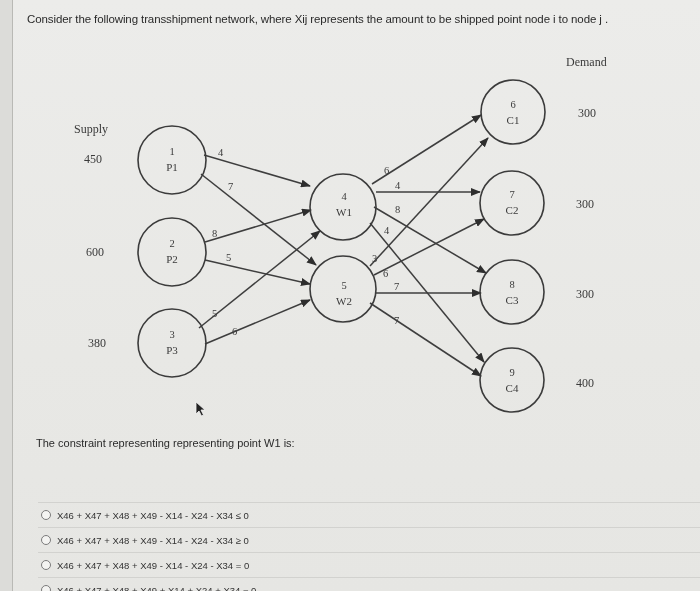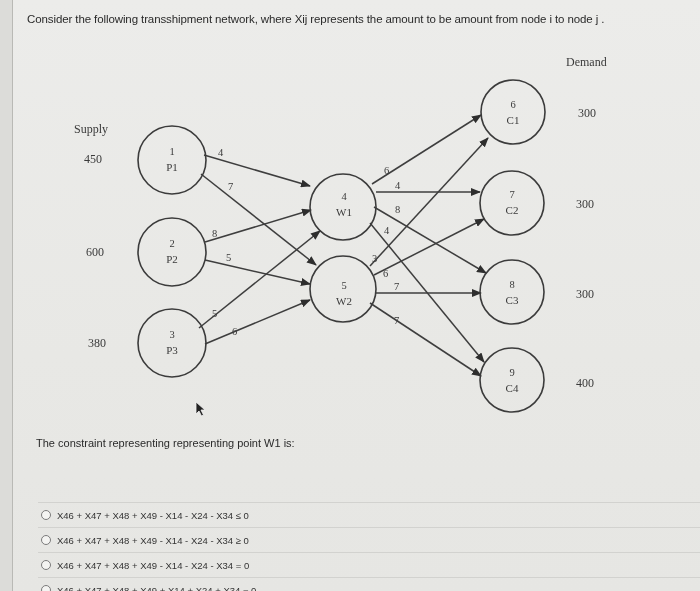--- a/index.html
+++ b/index.html
@@ -45,21 +45,21 @@
       margin: 0 6px 0 3px; background: #f4f4f2; flex: none;
     }
     .cursor { position: absolute; left: 195px; top: 401px; }
   </style>
 </head>
 <body>
 
 <div class="left-bar"></div>
 <div class="panel"></div>
 
-<div class="question">Consider the following transshipment network, where Xij represents the amount to be amount from node i to node j .</div>
+<div class="question">Consider the following transshipment network, where Xij represents the amount to be shipped point node i to node j .</div>
 
 <svg class="net" width="700" height="430" viewBox="0 0 700 430">
   <defs>
     <marker id="arr" markerWidth="10" markerHeight="8" refX="9" refY="4" orient="auto" markerUnits="userSpaceOnUse">
       <path d="M0,0 L10,4 L0,8 z" fill="#2e2e2e"></path>
     </marker>
   </defs>
 
   <text class="side-lbl" x="74" y="133">Supply</text>
   <text class="side-lbl" x="566" y="66">Demand</text>

